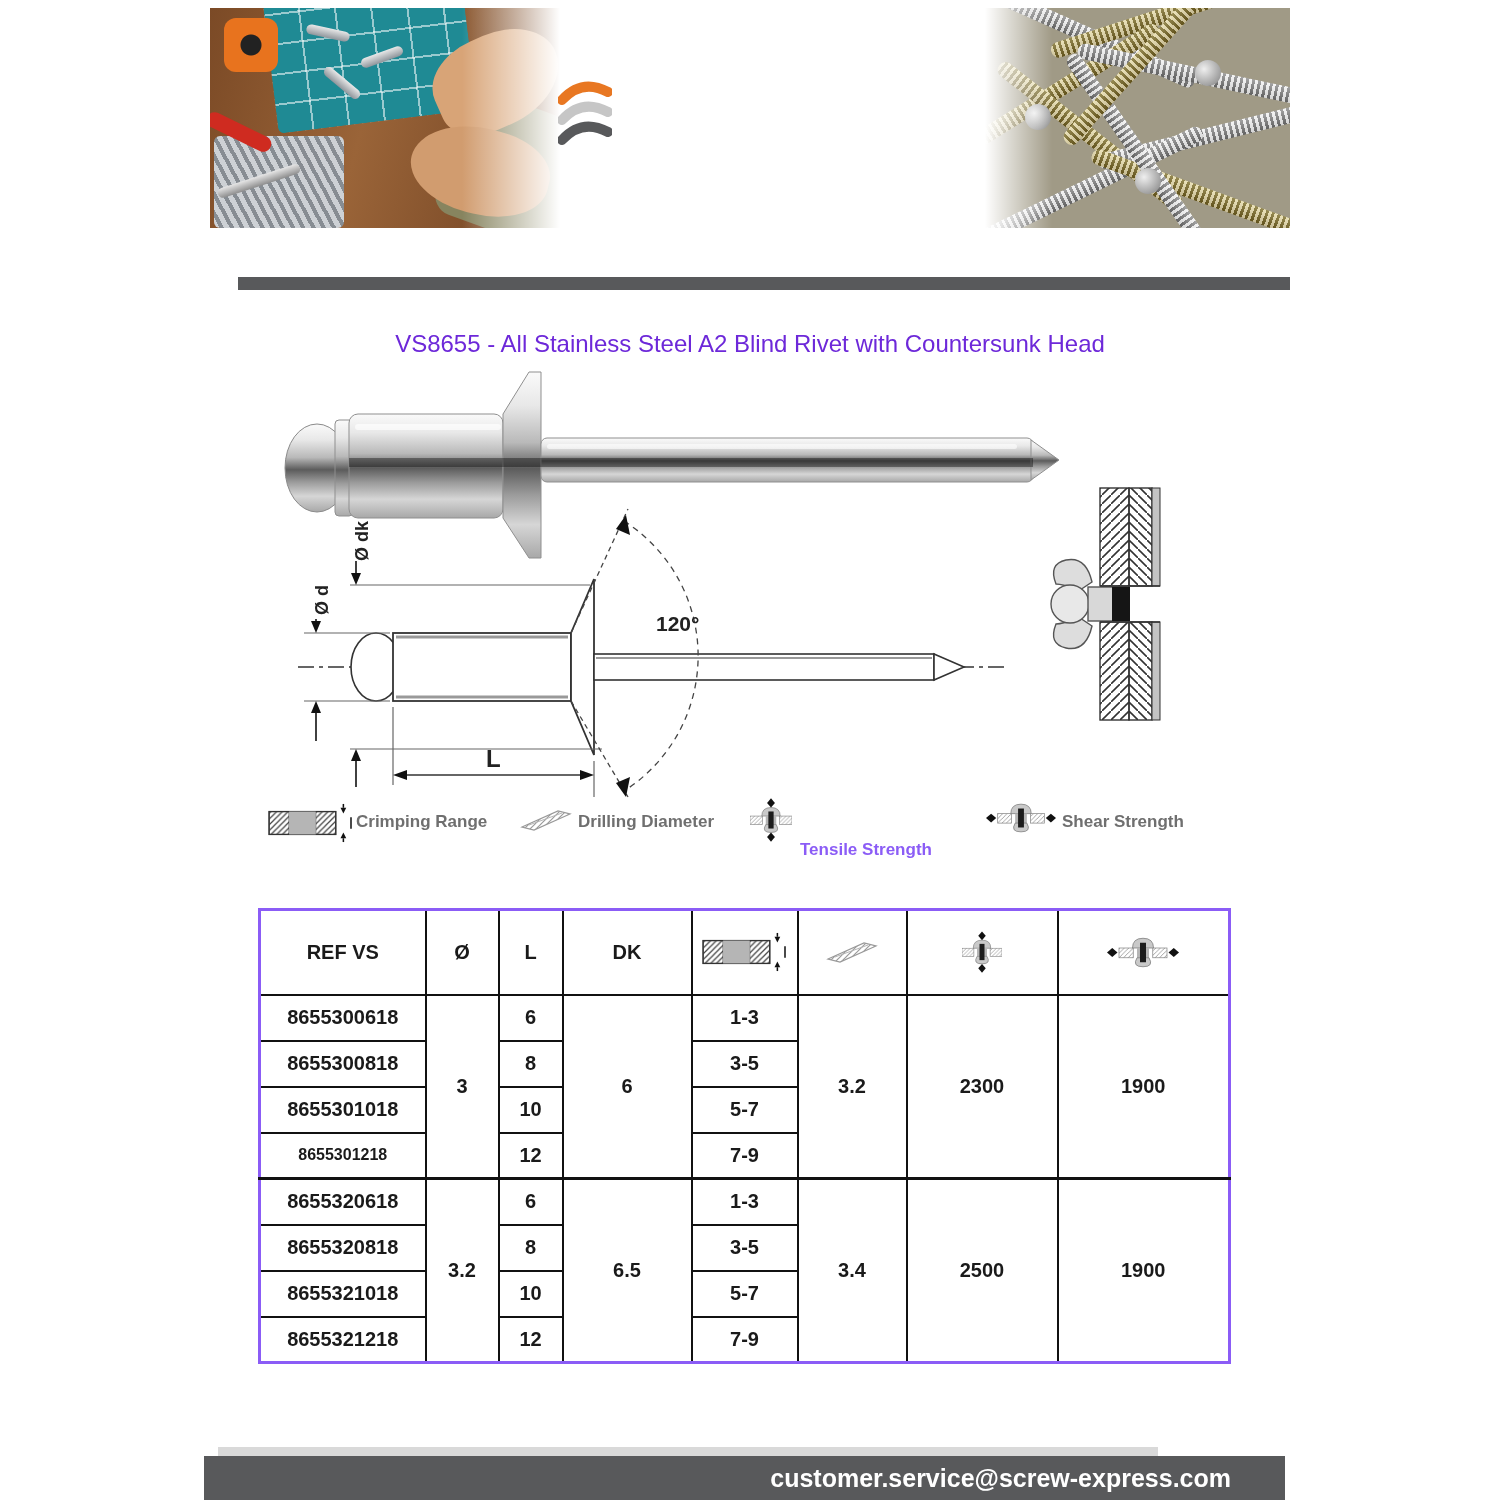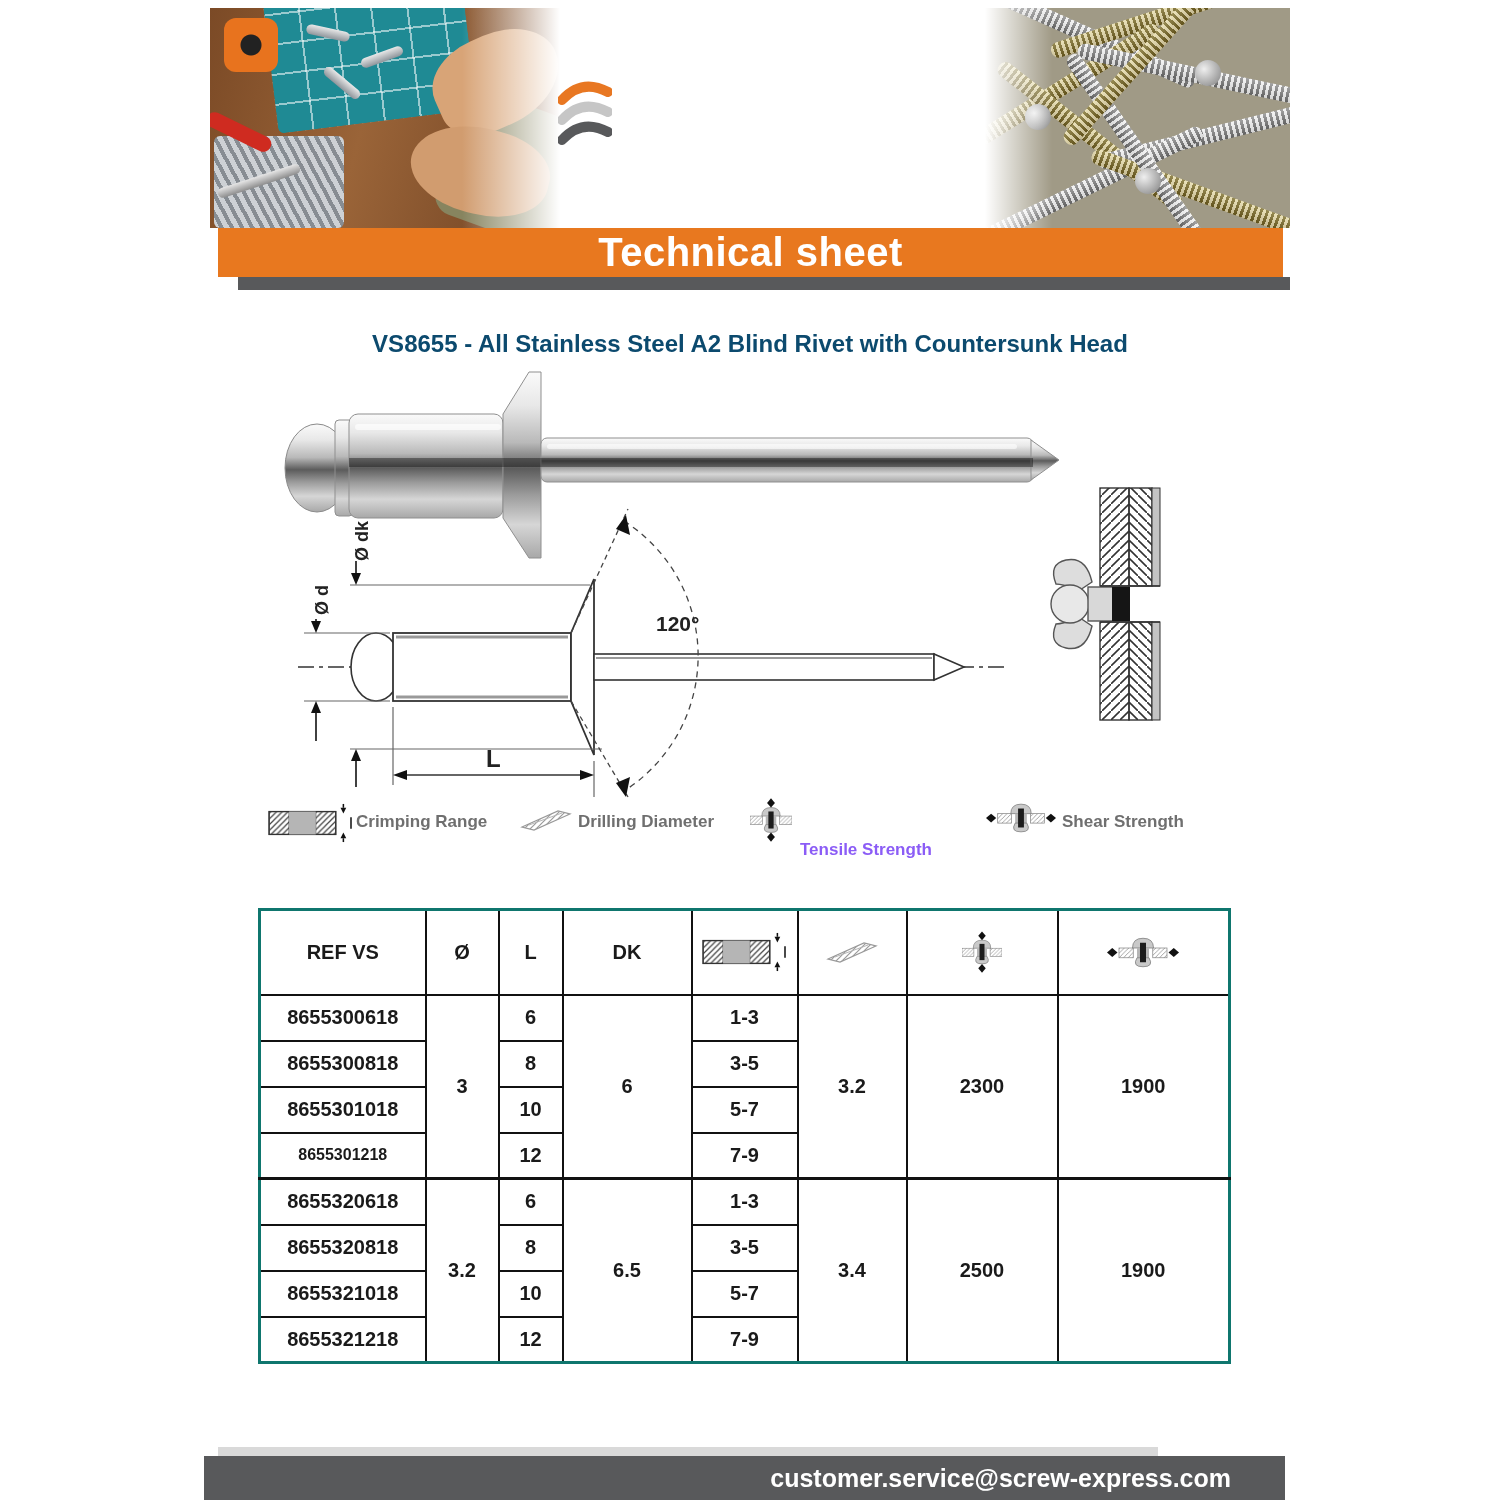--- a/index.html
+++ b/index.html
@@ -64,29 +64,29 @@
   .logo-text .g{color:#58595B;}
   .logo-text .o{color:#E87722;font-style:italic;}
 
   
   .tech-banner{left:218px;top:228px;width:1065px;height:49px;background:#E8781F;
     text-align:center;line-height:49px;font-size:40px;font-weight:bold;color:#fff;letter-spacing:.5px;}
   .gray-strip{left:238px;top:277px;width:1052px;height:13px;background:#58595B;}
 
   
   .product-title{left:210px;top:330px;width:1080px;text-align:center;
-    font-size:24px;font-weight:700;color:#0c4a6e;}
+    font-size:24px;font-weight:400;color:#6d28d9;}
 
   
   .legend-label{position:absolute;font-size:17px;color:#6F6F6F;font-weight:bold;}
   .legend-label.tens{color:#8b5cf6;margin-top:28px;}
 
   
   .spec-table{left:258px;top:908px;width:973px;}
-  .spec-table table{width:100%;border-collapse:collapse;border:3px solid #0f766e;table-layout:fixed;padding-left:9px;}
+  .spec-table table{width:100%;border-collapse:collapse;border:3px solid #8b5cf6;table-layout:fixed;padding-left:9px;}
   .spec-table th,.spec-table td{border:2px solid #111;text-align:center;vertical-align:middle;
     font-size:20px;font-weight:bold;padding:0;}
   .spec-table thead tr{height:85px;}
   .spec-table tbody tr{height:46px;}
   .spec-table tbody.g2{border-top:3px solid #111;}
   .spec-table td.muted{font-size:16px;font-weight:600;}
   .spec-table th svg{display:block;margin:0 auto;}
 
   
   .foot-light{left:218px;top:1447px;width:940px;height:9px;background:#D9D9D9;}
@@ -194,21 +194,20 @@
     <div class="sb"></div>
     <div class="sb brass"></div>
     <div class="sb"></div>
     <div class="sb brass"></div>
     <div class="sh"></div>
     <div class="sh"></div>
     <div class="sh"></div>
     <div class="fade"></div>
   </div>
 
-  <div class="abs tech-banner">Technical sheet</div>
   <div class="abs gray-strip"></div>
 
   <div class="abs product-title">VS8655 - All Stainless Steel A2 Blind Rivet with Countersunk Head</div>
 
   <svg class="abs" style="left:283px;top:368px" width="780" height="195" viewBox="0 0 780 195">
     <ellipse cx="34" cy="100" rx="32" ry="44" fill="url(#met)" stroke="#8a8a8a" stroke-width="1"></ellipse>
     <rect x="52" y="52" width="18" height="96" rx="4" fill="url(#met)" stroke="#8f8f8f" stroke-width="1"></rect>
     <rect x="66" y="46" width="154" height="104" rx="9" fill="url(#met)" stroke="#8f8f8f" stroke-width="1"></rect>
     <polygon points="220,46 246,4 258,4 258,190 246,190 220,150" fill="url(#met)" stroke="#8f8f8f" stroke-width="1"></polygon>
     <rect x="258" y="70" width="492" height="44" rx="6" fill="url(#met)" stroke="#8f8f8f" stroke-width="1"></rect>

